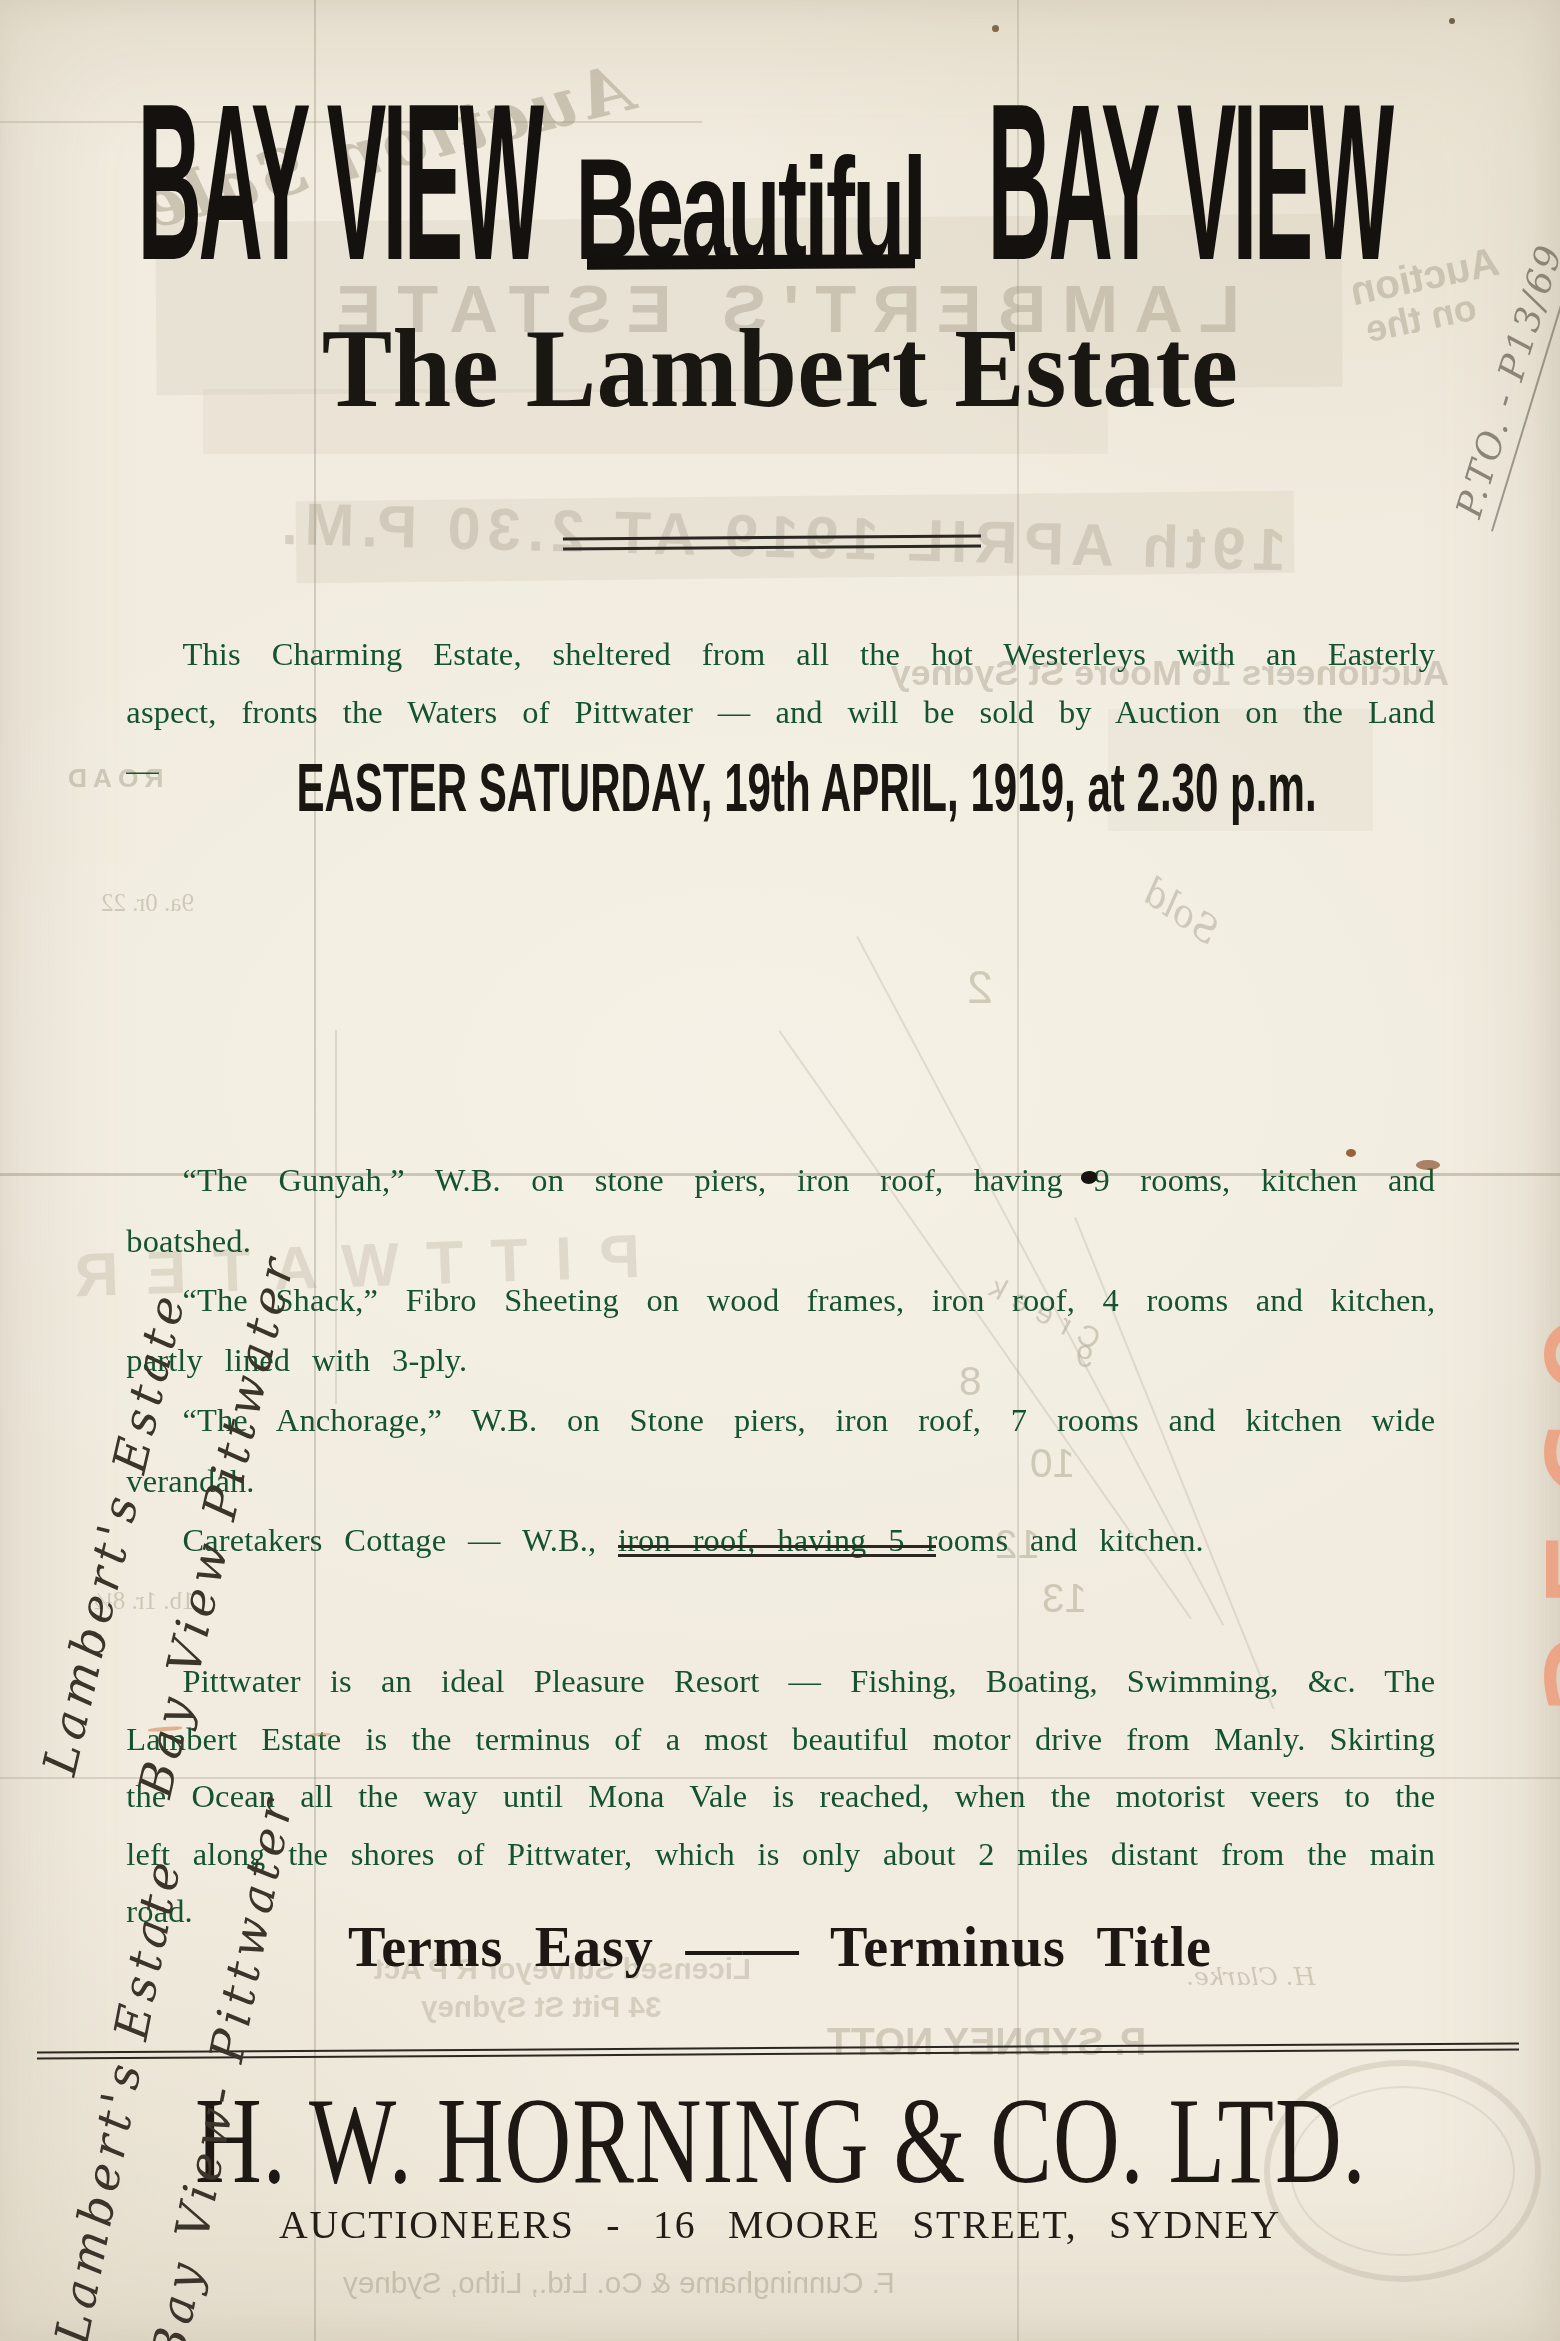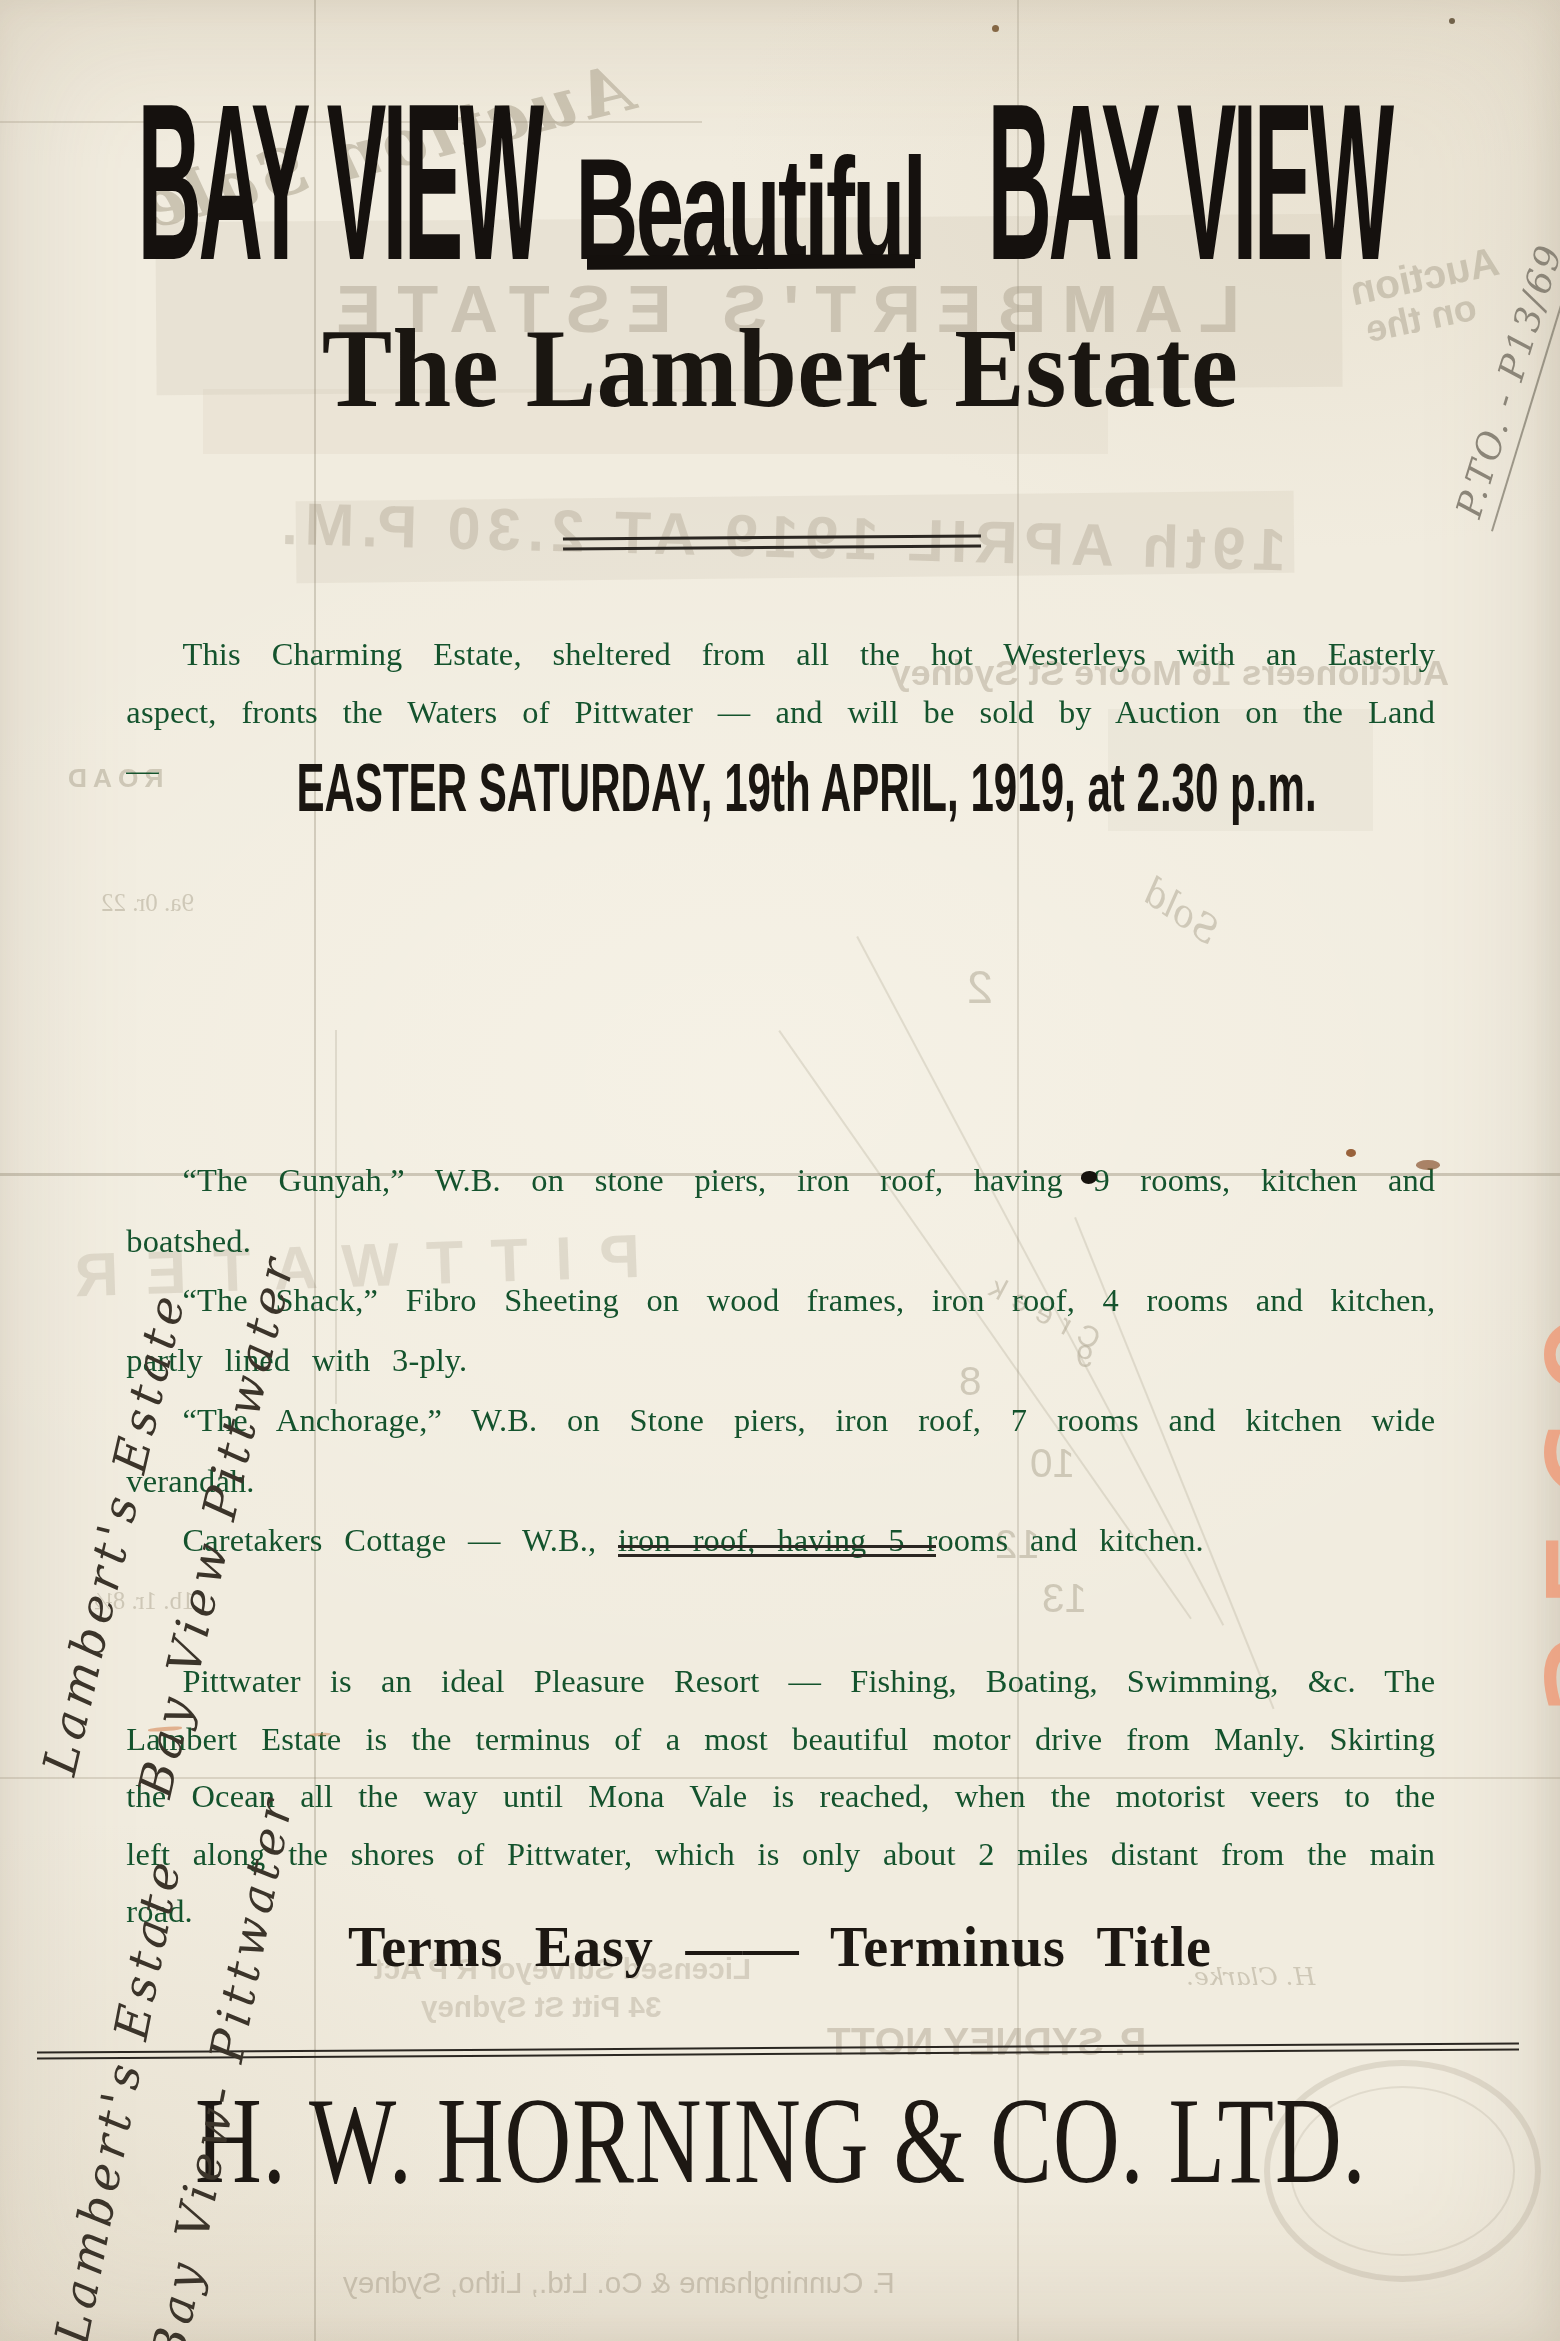--- a/index.html
+++ b/index.html
@@ -200,20 +200,21 @@
   <p class="print para p7">Caretakers Cottage — W.B., iron roof, having 5 rooms and kitchen.</p>
 
   <div class="print rule-sm mid-rule"></div>
 
   <p class="print para p8">Pittwater is an ideal Pleasure Resort — Fishing, Boating, Swimming, &amp;c. The Lambert Estate is the terminus of a most beautiful motor drive from Manly. Skirting the Ocean all the way until Mona Vale is reached, when the motorist veers to the left along the shores of Pittwater, which is only about 2 miles distant from the main road.</p>
 
   <div class="print terms">Terms Easy —— Terminus Title</div>
 
   <div class="print foot-rule"></div>
   <div class="print horning">H. W. HORNING &amp; CO. LTD.</div>
+  <div class="print auct-line">AUCTIONEERS  -  16 MOORE STREET, SYDNEY</div>
 
   <span class="hand pencil">P.TO. - P13/69</span>
   <div class="pencil-line"></div>
 
   <div class="hand ink ink-upper">
     <div>Lambert's Estate</div>
     <div>Bay View Pittwater</div>
   </div>
   <div class="hand ink ink-lower">
     <div>Lambert's Estate</div>

